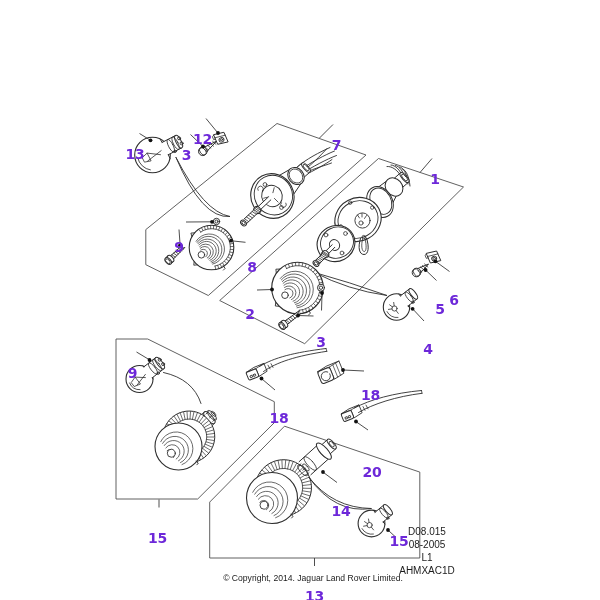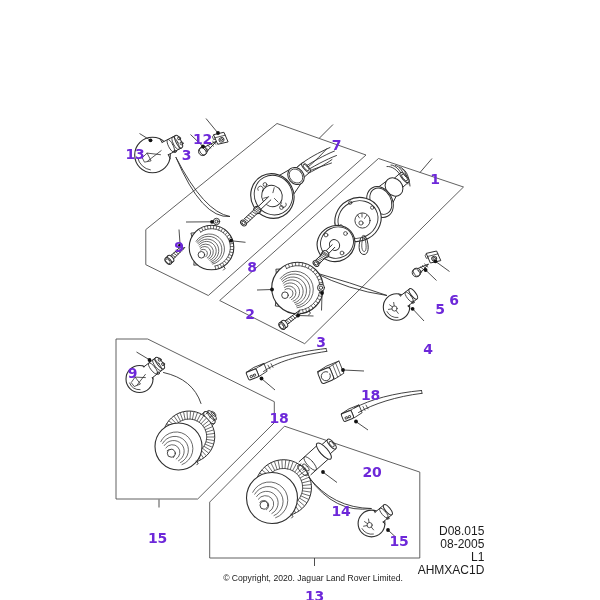--- a/index.html
+++ b/index.html
@@ -19,22 +19,22 @@
     position:absolute; transform:translate(-50%,-50%);
     font-family:"DejaVu Sans","Liberation Sans",sans-serif;
     font-size:14px; font-weight:bold; color:#6d28d9; line-height:1;
     letter-spacing:-0.3px; cursor:pointer;margin-top:24px;
   }
   .copyright {
     position:absolute; left:313px; top:578px; transform:translate(-50%,-50%);
     font-size:8.6px; color:#1c1c1c; white-space:nowrap;
   }
   .infoblock {
-    position:absolute; left:451px; top:551px; transform:translate(-50%,-50%);
-    text-align:right; font-size:12px; color:#1c1c1c; line-height:13px; white-space:nowrap;
+    position:absolute; left:427px; top:551px; transform:translate(-50%,-50%);
+    text-align:center; font-size:10px; color:#1c1c1c; line-height:13px; white-space:nowrap;
   }
 </style>
 </head>
 <body>
 
 <div id="stage">
   <svg id="artwork" width="600" height="600" viewBox="0 0 600 600">
 <g>
 <g>
 <path class="b" d="M277,123.5 L366,155 L208.3,295.5 L145.8,264.7 L145.8,229.6 Z"></path>
@@ -582,20 +582,20 @@
 <div class="callout" style="left:186.5px;top:131px">3</div>
 <div class="callout" style="left:202.5px;top:114.5px">12</div>
 <div class="callout" style="left:314.5px;top:572px">13</div>
 <div class="callout" style="left:341px;top:486.5px">14</div>
 <div class="callout" style="left:399px;top:517px">15</div>
 <div class="callout" style="left:157.5px;top:513.5px">15</div>
 <div class="callout" style="left:132.5px;top:348.5px">9</div>
 <div class="callout" style="left:370.5px;top:371px">18</div>
 <div class="callout" style="left:279px;top:394px">18</div>
 <div class="callout" style="left:372px;top:448px">20</div>
-  <div class="copyright">© Copyright, 2020. Jaguar Land Rover Limited.</div>
+  <div class="copyright">© Copyright, 2014. Jaguar Land Rover Limited.</div>
   <div class="infoblock">
     <div>D08.015</div>
     <div>08-2005</div>
     <div>L1</div>
     <div>AHMXAC1D</div>
   </div>
 </div>
 
 </body></html>

